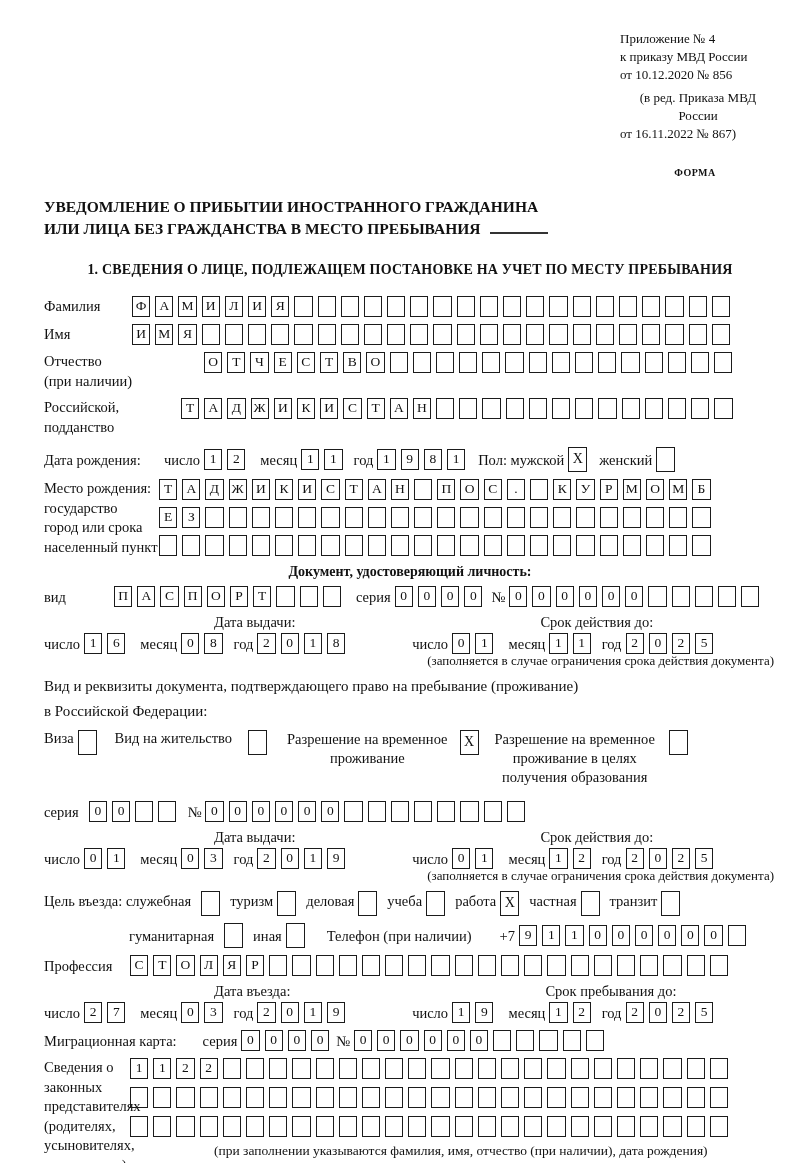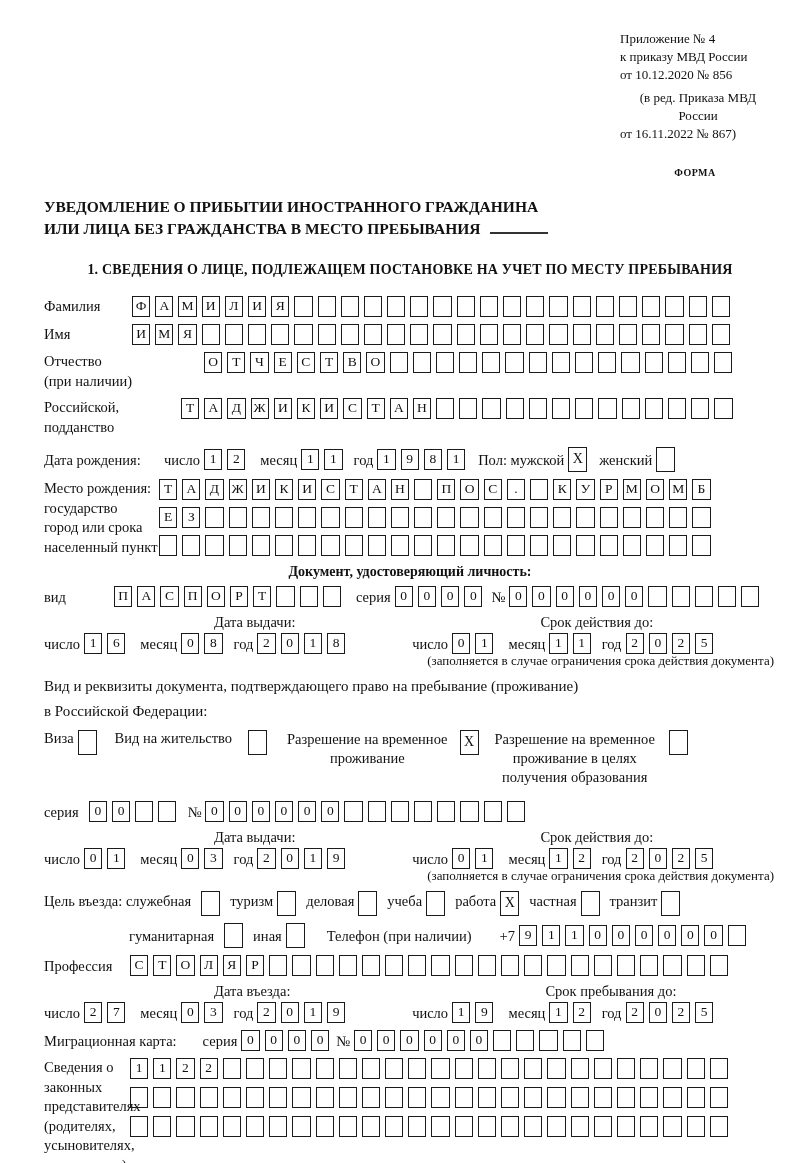--- a/index.html
+++ b/index.html
@@ -688,16 +688,17 @@
           <span class="cell"></span>
           <span class="cell"></span>
           <span class="cell"></span>
           <span class="cell"></span>
           <span class="cell"></span>
           <span class="cell"></span>
           <span class="cell"></span>
           <span class="cell"></span>
           <span class="cell"></span>
         </div>
+      <div class="reps-note" style="margin-left:84px">(при заполнении указываются фамилия, имя, отчество (при наличии), дата рождения)</div>
     </span>
   </div>
 
 </div>
 
 </body></html>

